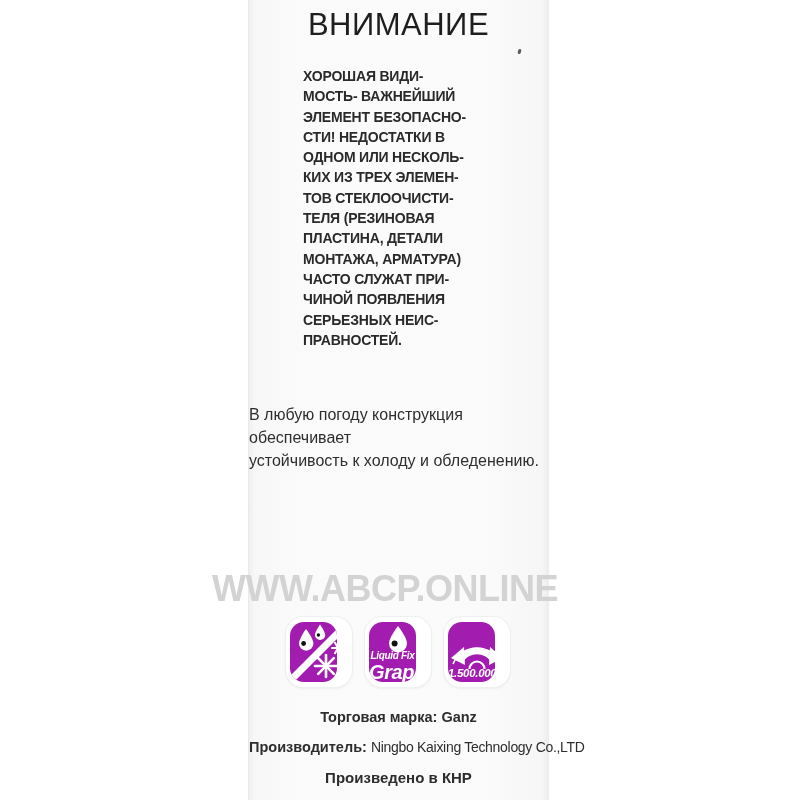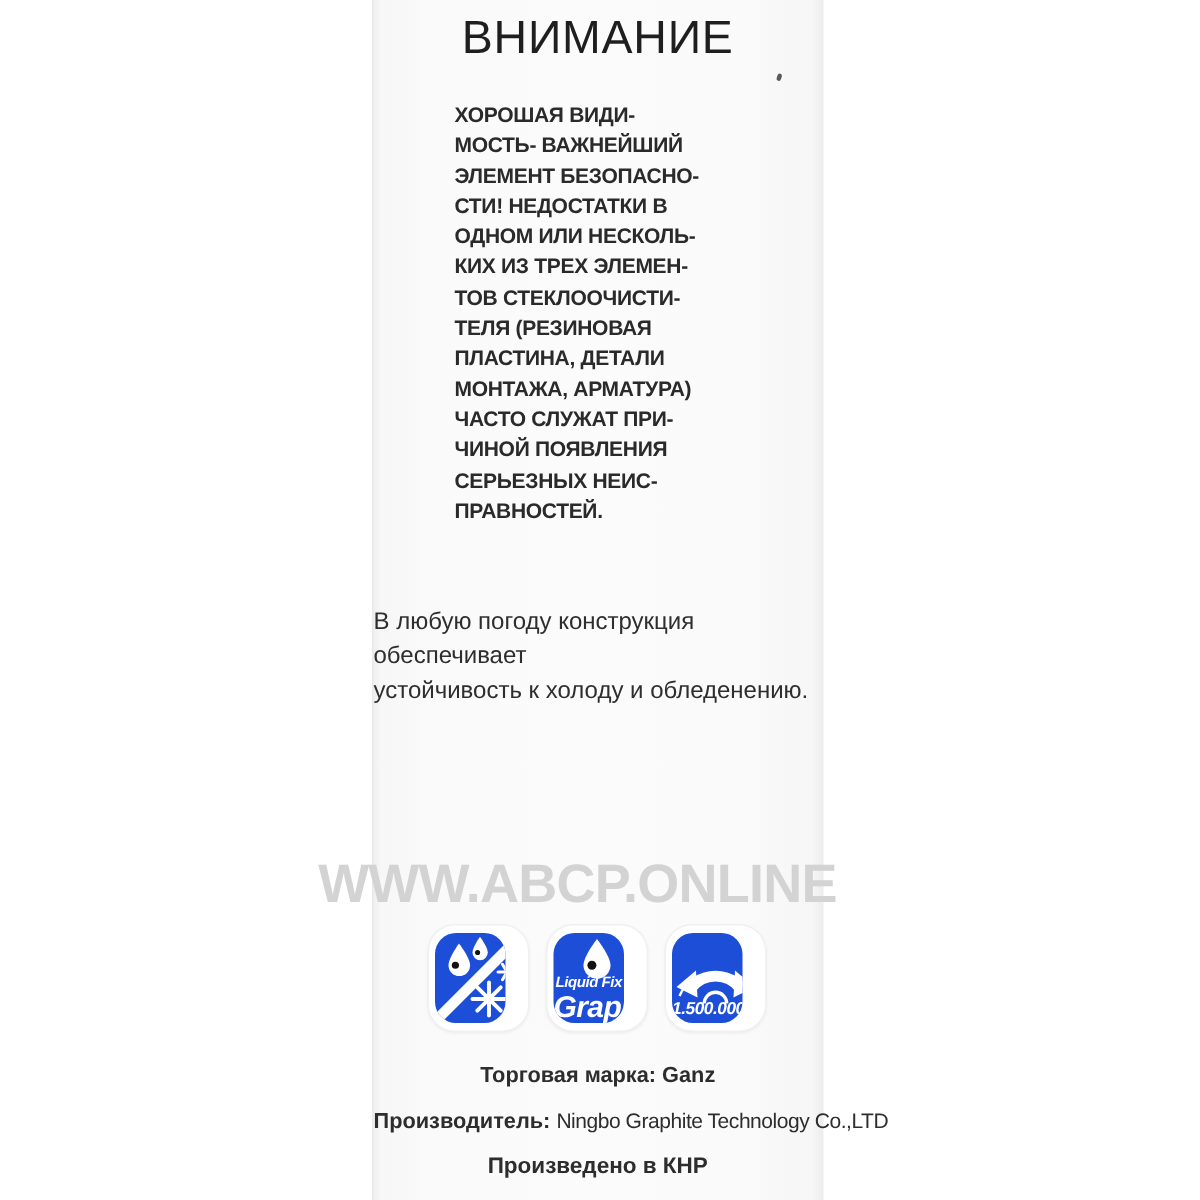--- a/index.html
+++ b/index.html
@@ -45,21 +45,21 @@
   .icon-row{
     position:absolute;left:398px;top:617px;transform:translateX(-50%);
     display:flex;gap:13px;
   }
   .sticker{
     position:relative;width:66px;height:70px;border-radius:17px;background:#fff;
     box-shadow:0 0 0 1px #f0f0f0,0 1px 3px rgba(0,0,0,.10);
   }
   .sticker .black{
     position:absolute;left:4px;top:5px;width:47px;height:60px;border-radius:14px;
-    background:#1d4ed8;overflow:hidden;
+    background:#a21caf;overflow:hidden;
   }
   .sticker svg{position:absolute;left:0;top:0;}
   .ictext{
     position:absolute;left:0;width:100%;text-align:center;color:#fff;
     font-style:italic;font-weight:bold;line-height:1;white-space:nowrap;
   }
   .liquidfix-line1{top:29px;font-size:10px;letter-spacing:-.3px;}
   .liquidfix-line2{top:40px;font-size:20px;letter-spacing:-.4px;}
   .cycles-value{top:46px;font-size:11.5px;letter-spacing:-.3px;}
 
@@ -163,18 +163,18 @@
 
   </div>
 
   <div class="footer-line trademark">
     <span>Торговая марка:</span>
     <span>Ganz</span>
   </div>
 
   <div class="footer-line manufacturer">
     <span class="label">Производитель:</span>
-    <span class="value">Ningbo Graphite Technology Co.,LTD</span>
+    <span class="value">Ningbo Kaixing Technology Co.,LTD</span>
   </div>
 
   <div class="footer-line madein">Произведено в КНР</div>
 
 </div>
 
 </body></html>

